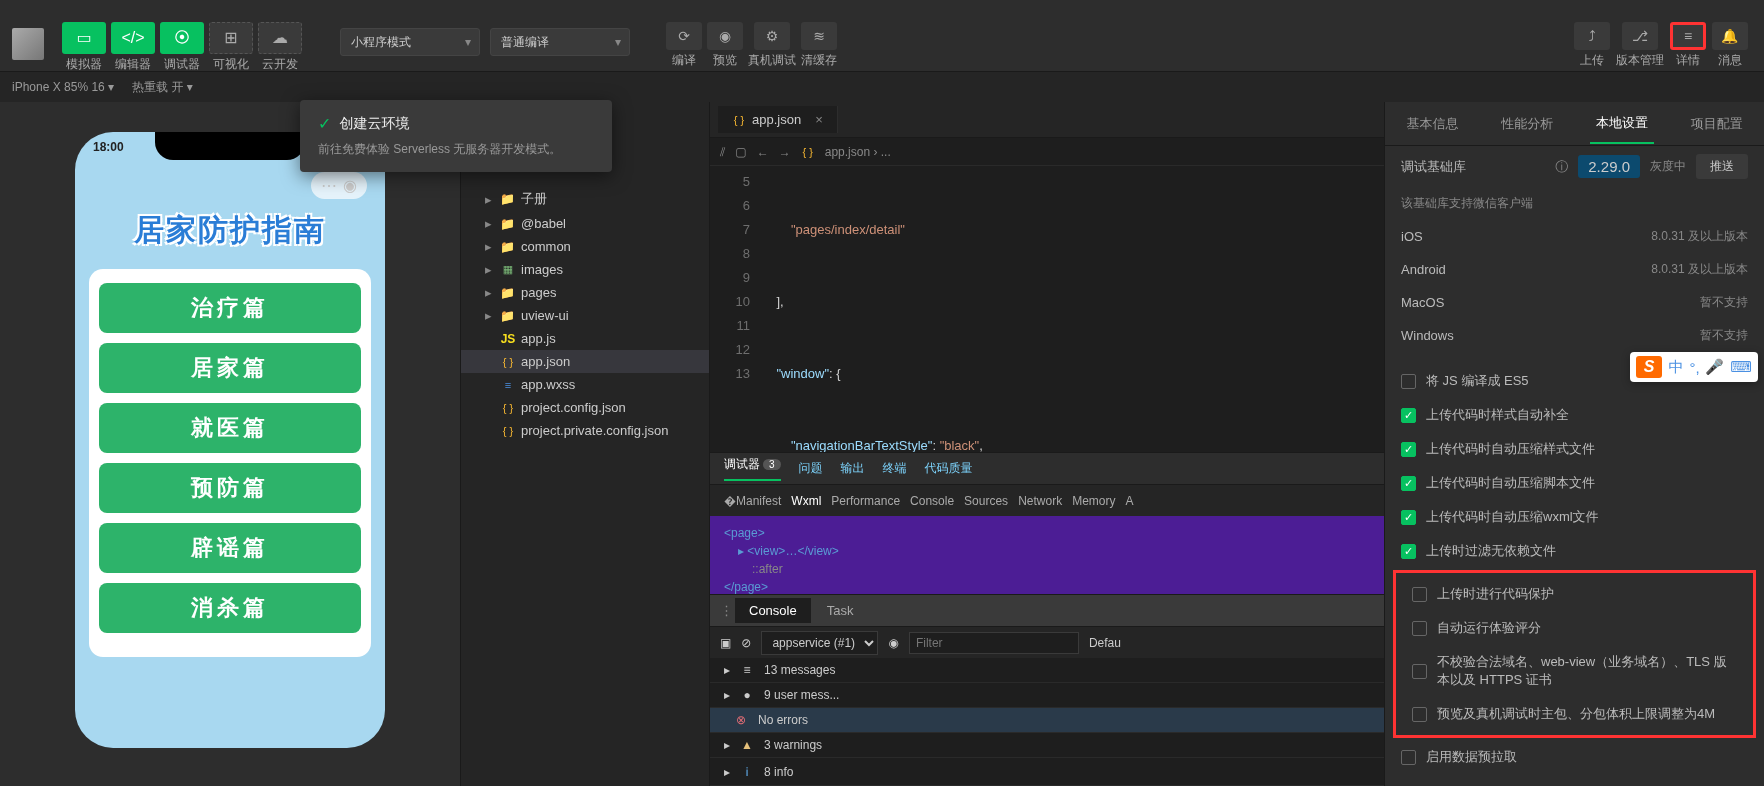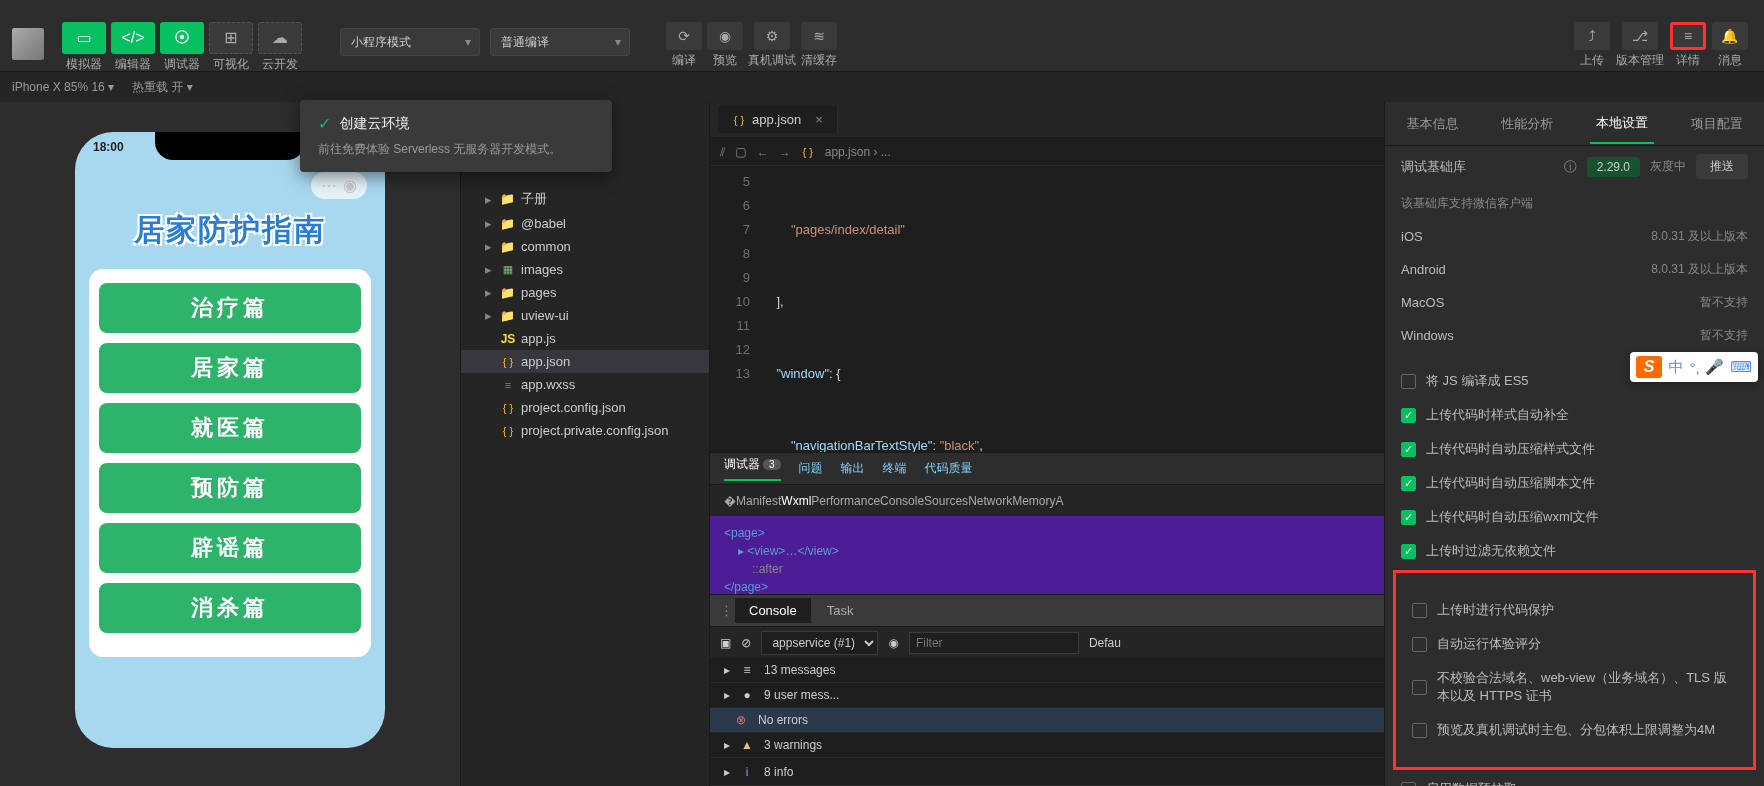--- a/index.html
+++ b/index.html
@@ -44,21 +44,21 @@
 .code-area { display: flex; flex: 1; overflow: hidden; font-family: Consolas, monospace; font-size: 13px; }
 .gutter { width: 52px; text-align: right; padding: 4px 12px 4px 0; color: #6e6e6e; line-height: 24px; }
 .code { flex: 1; padding: 4px 0; line-height: 24px; white-space: pre; }
 .c-key { color: #9cdcfe; }
 .c-str { color: #ce9178; }
 .c-punc { color: #d4d4d4; }
 .devtools-tabs { height: 32px; background: #2d2d2d; border-top: 1px solid #1a1a1a; display: flex; align-items: center; gap: 18px; padding: 0 14px; font-size: 12px; }
 .devtools-tabs .t { color: #7dd3fc; cursor: pointer; }
 .devtools-tabs .t.active { color: #fff; border-bottom: 2px solid #07c160; padding-bottom: 6px; }
 .badge-num { background: #555; border-radius: 8px; padding: 0 6px; font-size: 10px; margin-left: 3px; }
-.inspector-row { height: 32px; background: #252525; border-top: 1px solid #1a1a1a; display: flex; align-items: center; gap: 0; padding: 0 14px; font-size: 12px; color: #aaa; }
+.inspector-row { height: 32px; background: #252525; border-top: 1px solid #1a1a1a; display: flex; align-items: center; gap: 10px; padding: 0 14px; font-size: 12px; color: #aaa; }
 .inspector-row .it { cursor: pointer; }
 .inspector-row .it.active { color: #fff; }
 .dom-view { padding: 8px 14px; font-family: Consolas, monospace; font-size: 12px; color: #888; line-height: 18px; height: 78px; background: #4c1d95; }
 .dom-tag { color: #5a9bd4; }
 .dom-pseudo { color: #888; }
 .console-tabs { height: 32px; background: #3a3a3a; border-top: 1px solid #1a1a1a; display: flex; align-items: center; gap: 2px; padding: 0 10px; font-size: 13px; }
 .ctab { padding: 5px 14px; color: #aaa; cursor: pointer; }
 .ctab.active { background: #1e1e1e; color: #fff; }
 .console-toolbar { height: 32px; background: #252525; display: flex; align-items: center; gap: 10px; padding: 0 10px; font-size: 12px; border-top: 1px solid #1a1a1a; }
 .console-toolbar select, .console-toolbar input { background: #1e1e1e; border: 1px solid #3a3a3a; color: #ccc; font-size: 12px; padding: 3px 6px; }
@@ -66,25 +66,25 @@
 .msg-row { display: flex; align-items: center; gap: 10px; padding: 5px 14px; border-bottom: 1px solid #2a2a2a; }
 .msg-row.sel { background: #2a3a4a; }
 .msg-icon { width: 14px; text-align: center; }
 .right-panel { width: 380px; background: #2d2d2d; border-left: 1px solid #1a1a1a; overflow-y: auto; font-size: 13px; }
 .rp-tabs { display: flex; height: 44px; align-items: center; justify-content: space-around; border-bottom: 1px solid #1a1a1a; }
 .rp-tab { color: #999; cursor: pointer; padding: 10px 6px; }
 .rp-tab.active { color: #fff; border-bottom: 2px solid #07c160; }
 .rp-row { display: flex; align-items: center; padding: 8px 16px; gap: 10px; }
 .rp-row .lbl { flex: 1; color: #bbb; }
 .rp-row .val { color: #888; font-size: 12px; }
-.ver-box { background: #14532d; padding: 3px 10px; border-radius: 3px; font-size: 12px; }
+.ver-box { background: #0c4a6e; padding: 3px 10px; border-radius: 3px; font-size: 15px; }
 .btn-push { background: #3a3a3a; padding: 4px 14px; border-radius: 3px; font-size: 12px; cursor: pointer; }
 .chk { width: 15px; height: 15px; border: 1px solid #666; border-radius: 2px; display: inline-flex; align-items: center; justify-content: center; font-size: 11px; }
 .chk.checked { background: #07c160; border-color: #07c160; color: #fff; }
-.highlight-box { border: 3px solid #ff3333; margin: 2px 8px; padding: 20px 0; }
+.highlight-box { border: 3px solid #ff3333; margin: 2px 8px; padding: 4px 0; }
 .toast { position: absolute; top: 100px; left: 300px; width: 312px; background: #3a3a3a; border-radius: 4px; padding: 14px 18px; box-shadow: 0 4px 18px rgba(0,0,0,0.5); z-index: 50; }
 .toast-title { display: flex; align-items: center; gap: 8px; color: #eee; font-size: 14px; margin-bottom: 8px; }
 .toast-title .check { color: #07c160; font-size: 16px; }
 .toast-body { color: #999; font-size: 12px; }
 .ime-float { position: absolute; right: 6px; top: 352px; background: #fff; border-radius: 4px; display: flex; align-items: center; padding: 4px 6px; gap: 6px; box-shadow: 0 2px 8px rgba(0,0,0,0.3); }
 .ime-s { background: #ff6a00; color: #fff; font-weight: bold; padding: 2px 8px; border-radius: 3px; font-style: italic; }
 .ime-i { color: #4a90e2; font-size: 15px; }
 </style>
 </head>
 <body>

